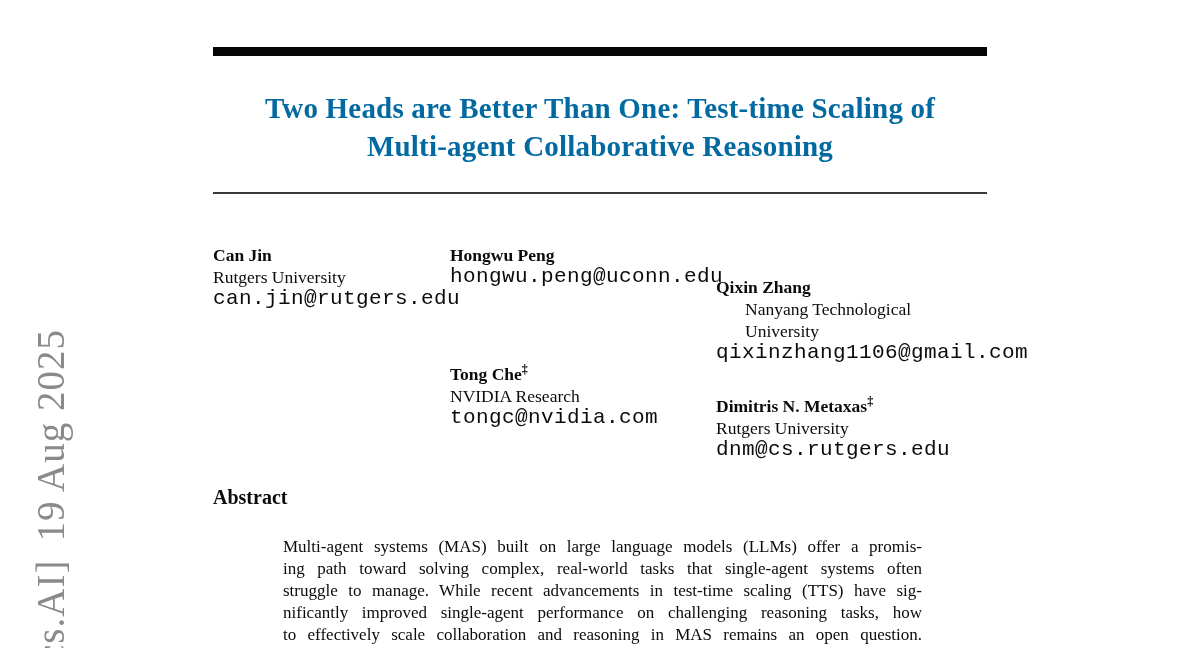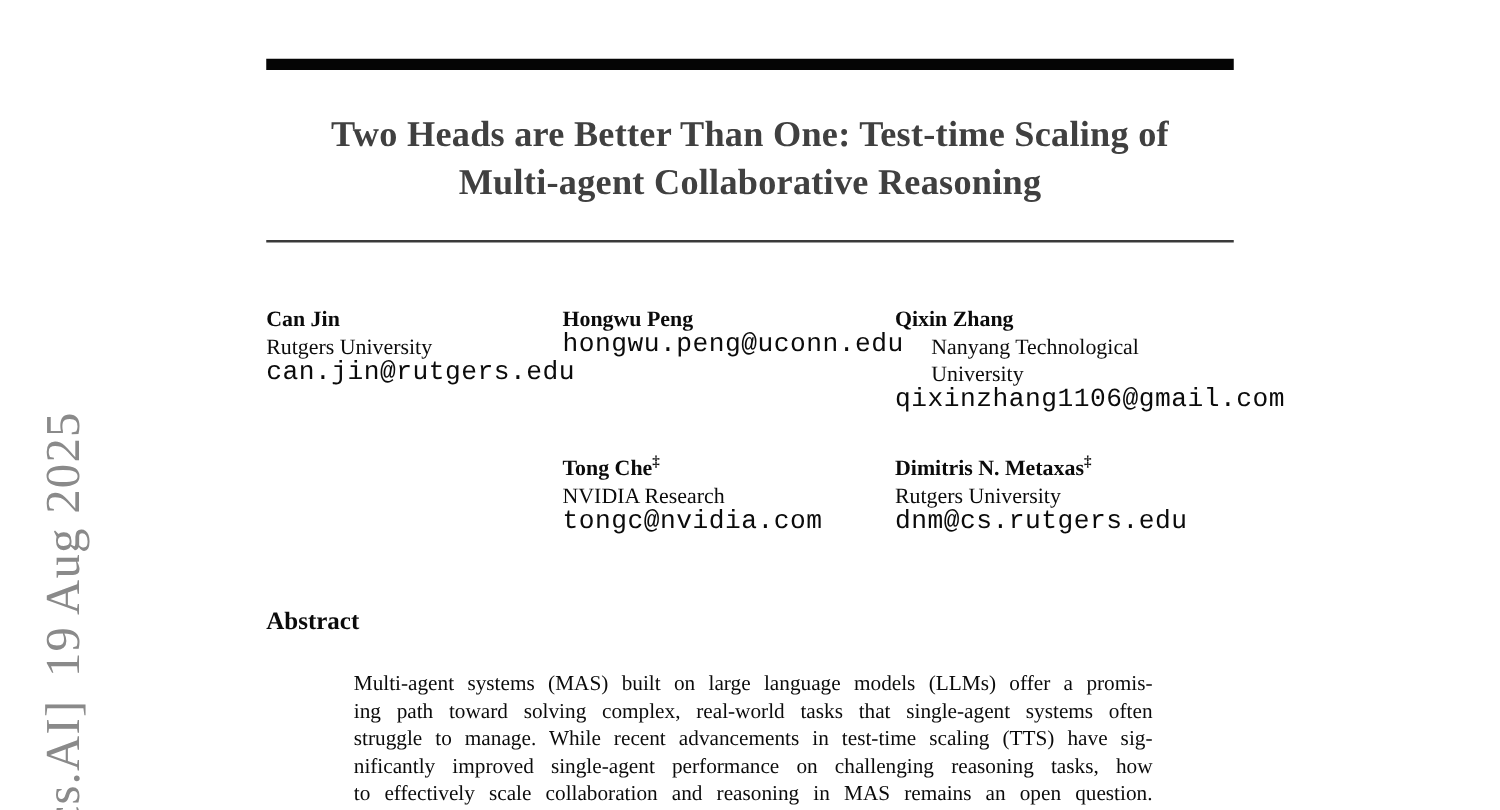--- a/index.html
+++ b/index.html
@@ -22,21 +22,21 @@
     background: #050505;
   }
   .title {
     position: absolute;
     left: 213px; top: 89px;
     width: 774px;
     text-align: center;
     font-weight: 700;
     font-size: 29px;
     line-height: 38px;
-    color: #404040;
+    color: #0369a1;
     letter-spacing: 0.2px;
   }
   .thin-rule {
     position: absolute;
     left: 213px; top: 192px;
     width: 774px; height: 2px;
     background: #3a3a3a;
   }
   .author {
     position: absolute;
@@ -51,21 +51,21 @@
   .author .author-email {
     font-family: Liberation Mono, monospace;
     font-size: 21px;
     letter-spacing: 0.4px;
     white-space: nowrap;
   }
   .row1 { top: 244px; }
   .row2 { top: 363px; }
   .col1 { left: 213px; width: 240px; }
   .col2 { left: 450px; width: 250px; }
-  .col3 { left: 716px; width: 250px; }
+  .col3 { left: 716px; width: 250px; margin-top: 32px; }
   .abstract-heading {
     position: absolute;
     left: 213px; top: 486px;
     width: 774px;
     text-align: left;
     font-weight: 700;
     font-size: 20px;
   }
   .abstract-body {
     position: absolute;

